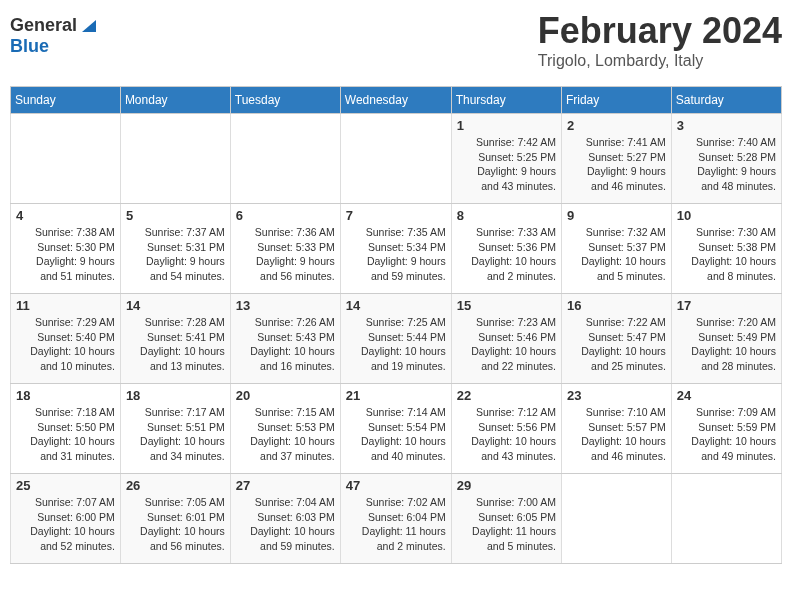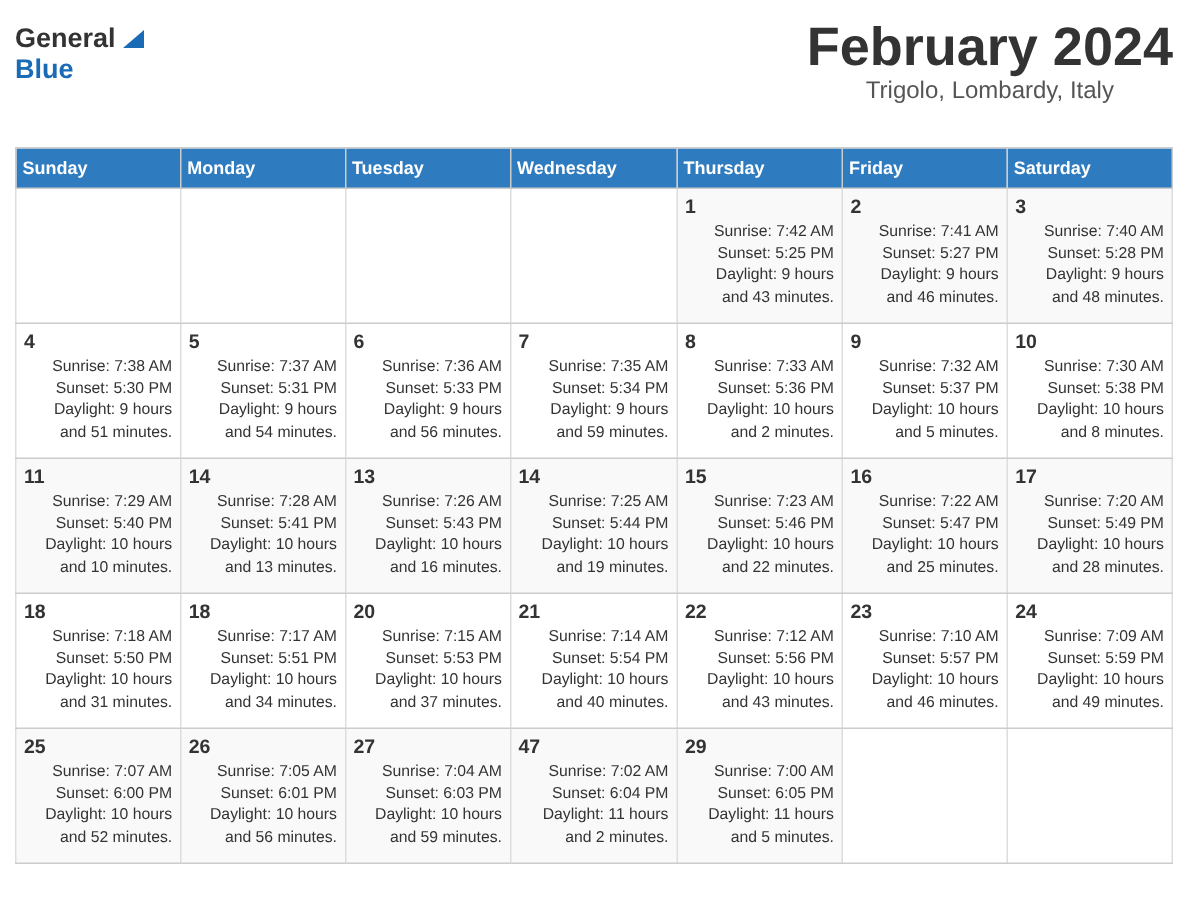--- a/index.html
+++ b/index.html
@@ -7,34 +7,34 @@
       font-family: Arial, sans-serif;
       background: #fff;
       width: 792px;
       min-height: 612px;
       padding: 10px;
     }
     .header-area {
       display: flex;
       justify-content: space-between;
       align-items: flex-start;
-      margin-bottom: 28px;
+      margin-bottom: 16px;
     }
     .logo {
       display: flex;
       flex-direction: column;
       align-items: flex-start;
       padding-top: 5px;
     }
     .logo-text-row {
       display: flex;
       align-items: center;
     }
     .title-area {
-      text-align: center;
+      text-align: left;
     }
     .month-title {
       font-size: 36px;
       font-weight: bold;
       color: #333;
     }
     .location-title {
       font-size: 16px;
       color: #555;
     }
@@ -44,21 +44,21 @@
       font-size: 11px;
     }
     thead tr {
       background-color: #2e7bbf;
       color: #fff;
     }
     thead th {
       padding: 6px 4px;
       text-align: left;
       font-size: 12px;
-      font-weight: bold;
+      font-weight: normal;
       border: 1px solid #ccc;
     }
     tbody tr {
       vertical-align: top;
     }
     tbody tr:nth-child(odd) {
       background-color: #f9f9f9;
     }
     tbody tr:nth-child(even) {
       background-color: #fff;

